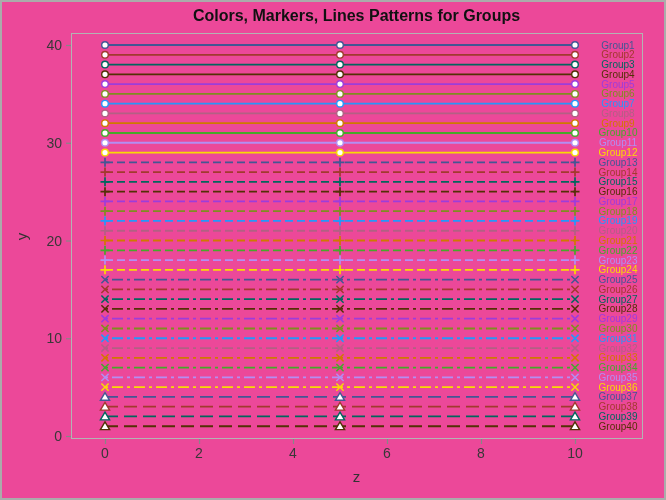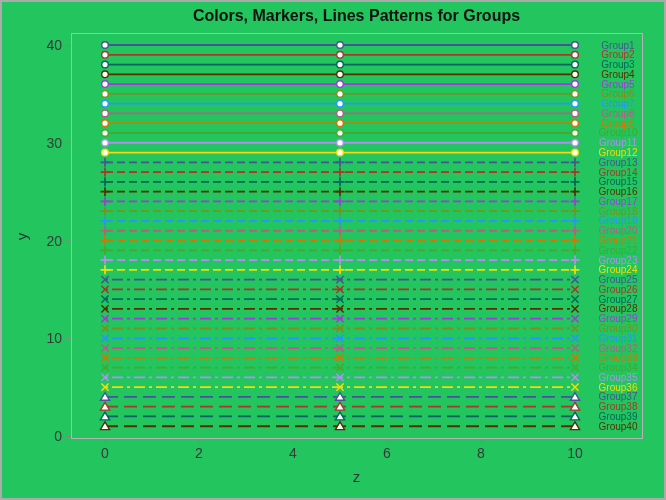--- a/index.html
+++ b/index.html
@@ -1,20 +1,20 @@
 <!DOCTYPE html>
 <html><head>
 <meta charset="utf-8">
 <style>
   html,body{margin:0;padding:0;background:#e8e8e8;}
   .graph{
     position:relative;
     width:666px;height:500px;
     box-sizing:border-box;
-    background:#22c55e;
+    background:#ec4899;
     border:2px solid #ababab;
     font-family:"Liberation Sans", sans-serif;
     overflow:hidden;
   }
   .chart-title{
     position:absolute;left:69px;top:5px;width:571px;
     text-align:center;
     font-size:16px;font-weight:bold;color:#111111;
     letter-spacing:0px;
   }

